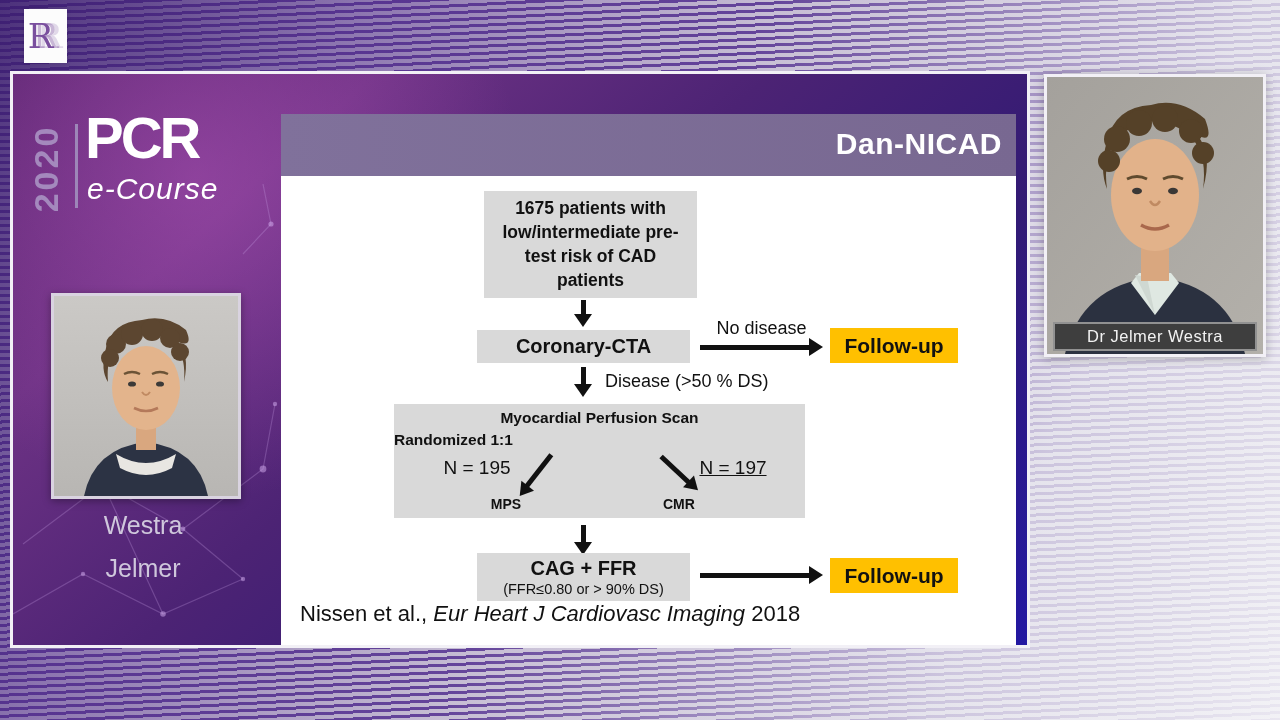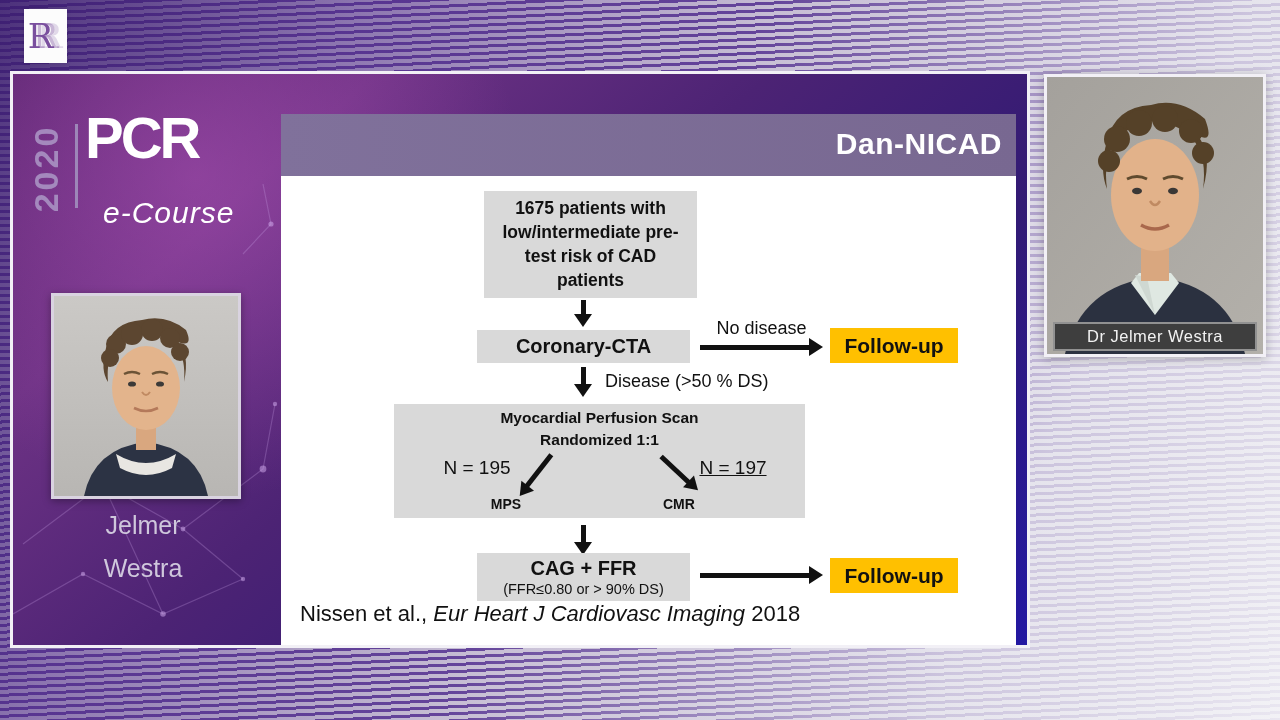--- a/index.html
+++ b/index.html
@@ -43,21 +43,21 @@
   .pcr-logo .year-wrap {
     position:absolute; left:0; top:10px; width:40px; height:96px;
     display:flex; align-items:center; justify-content:center;
   }
   .pcr-logo .year-wrap span {
     transform:rotate(-90deg); white-space:nowrap;
     font-size:34px; font-weight:700; letter-spacing:3px; color:#a489bd;
   }
   .pcr-logo .divider { position:absolute; left:48px; top:14px; width:3px; height:84px; background:#9d86b8; }
   .pcr-logo .pcr-main { position:absolute; left:58px; top:-6px; font-size:58px; font-weight:700; letter-spacing:-3px; color:#ffffff; }
-  .pcr-logo .pcr-sub  { position:absolute; left:76px; top:62px; font-size:30px; font-style:italic; font-weight:400; letter-spacing:1px; color:#ffffff;margin-top:24px; }
+  .pcr-logo .pcr-sub  { position:absolute; left:60px; top:62px; font-size:30px; font-style:italic; font-weight:400; letter-spacing:1px; color:#ffffff; }
 
   
   .speaker-photo {
     position:absolute; left:38px; top:219px; width:184px; height:200px;
     border:3px solid #d9d3e0; background:#c9c7c4; box-shadow:0 2px 8px rgba(0,0,0,0.35);
   }
   .speaker-photo svg { display:block; }
   .speaker-name { position:absolute; left:0px; top:437px; width:260px; text-align:center; color:#cfc7dc; font-size:25px; }
   .speaker-name .line { display:block; margin-bottom:14px; }
 
@@ -80,21 +80,21 @@
   .orange-box { background:#ffc000; text-align:center; font-weight:700; font-size:21px; line-height:35px; }
 
   .fc-box-inclusion { left:196px; top:77px; width:213px; height:107px; padding-top:5px; box-sizing:border-box;
                       font-weight:700; font-size:17.5px; line-height:24px;margin-left:7px; }
   .fc-box-cta { left:196px; top:216px; width:213px; height:33px; font-weight:700; font-size:20px; line-height:33px; }
   .fc-label-nodisease { left:419px; top:204px; width:123px; text-align:center; font-size:18px; }
   .fc-followup-1 { left:549px; top:214px; width:128px; height:35px; }
   .fc-label-disease { left:324px; top:257px; font-size:18px; }
   .fc-box-mps { left:113px; top:290px; width:411px; height:114px; }
   .mps-line1 { position:absolute; left:0; top:5px; width:100%; text-align:center; font-weight:700; font-size:15.5px; }
-  .mps-line2 { position:absolute; left:0; top:27px; width:100%; text-align:center; font-weight:700; font-size:15.5px; }
+  .mps-line2 { position:absolute; left:0; top:27px; width:100%; text-align:left; font-weight:700; font-size:15.5px; }
   .n-left  { position:absolute; left:40px;  top:53px; width:86px; text-align:center; font-size:19px; }
   .n-right { position:absolute; left:296px; top:53px; width:86px; text-align:center; font-size:19px;text-decoration:underline; }
   .mps-label { position:absolute; left:82px;  top:92px; width:60px; font-weight:700; font-size:14px; }
   .cmr-label { position:absolute; left:269px; top:92px; width:60px; text-align:left; font-weight:700; font-size:14px; }
   .fc-box-cag { left:196px; top:439px; width:213px; height:48px; box-sizing:border-box; padding-top:2px; }
   .cag-title { font-weight:700; font-size:20px; line-height:26px; }
   .cag-sub { font-size:14.5px; line-height:17px; }
   .fc-followup-2 { left:549px; top:444px; width:128px; height:35px; }
   .fc-citation { left:19px; top:487px; font-size:22px; color:#111; white-space:nowrap; }
   .fc-citation .it { font-style:italic; }
@@ -195,22 +195,22 @@
         <ellipse cx="78" cy="88" rx="4" ry="2.6" fill="#3c3a38"></ellipse>
         <ellipse cx="106" cy="88" rx="4" ry="2.6" fill="#3c3a38"></ellipse>
         <path d="M70 78 Q78 74 86 78" stroke="#6b5336" stroke-width="2.4" fill="none"></path>
         <path d="M98 78 Q106 74 114 78" stroke="#6b5336" stroke-width="2.4" fill="none"></path>
         <path d="M88 96 Q92 102 96 96" stroke="#c08a62" stroke-width="2" fill="none"></path>
         <path d="M80 112 Q92 118 104 112" stroke="#b4795a" stroke-width="2.6" fill="none"></path>
       </svg>
     </div>
 
     <div class="speaker-name">
+      <span class="line">Westra</span>
       <span class="line">Jelmer</span>
-      <span class="line">Westra</span>
     </div>
 
     <div class="slide">
       <div class="slide-header">
         <div class="slide-title">Dan-NICAD</div>
       </div>
 
       <div class="fc gray-box fc-box-inclusion">
         <div>1675 patients with</div>
         <div>low/intermediate pre-</div>

